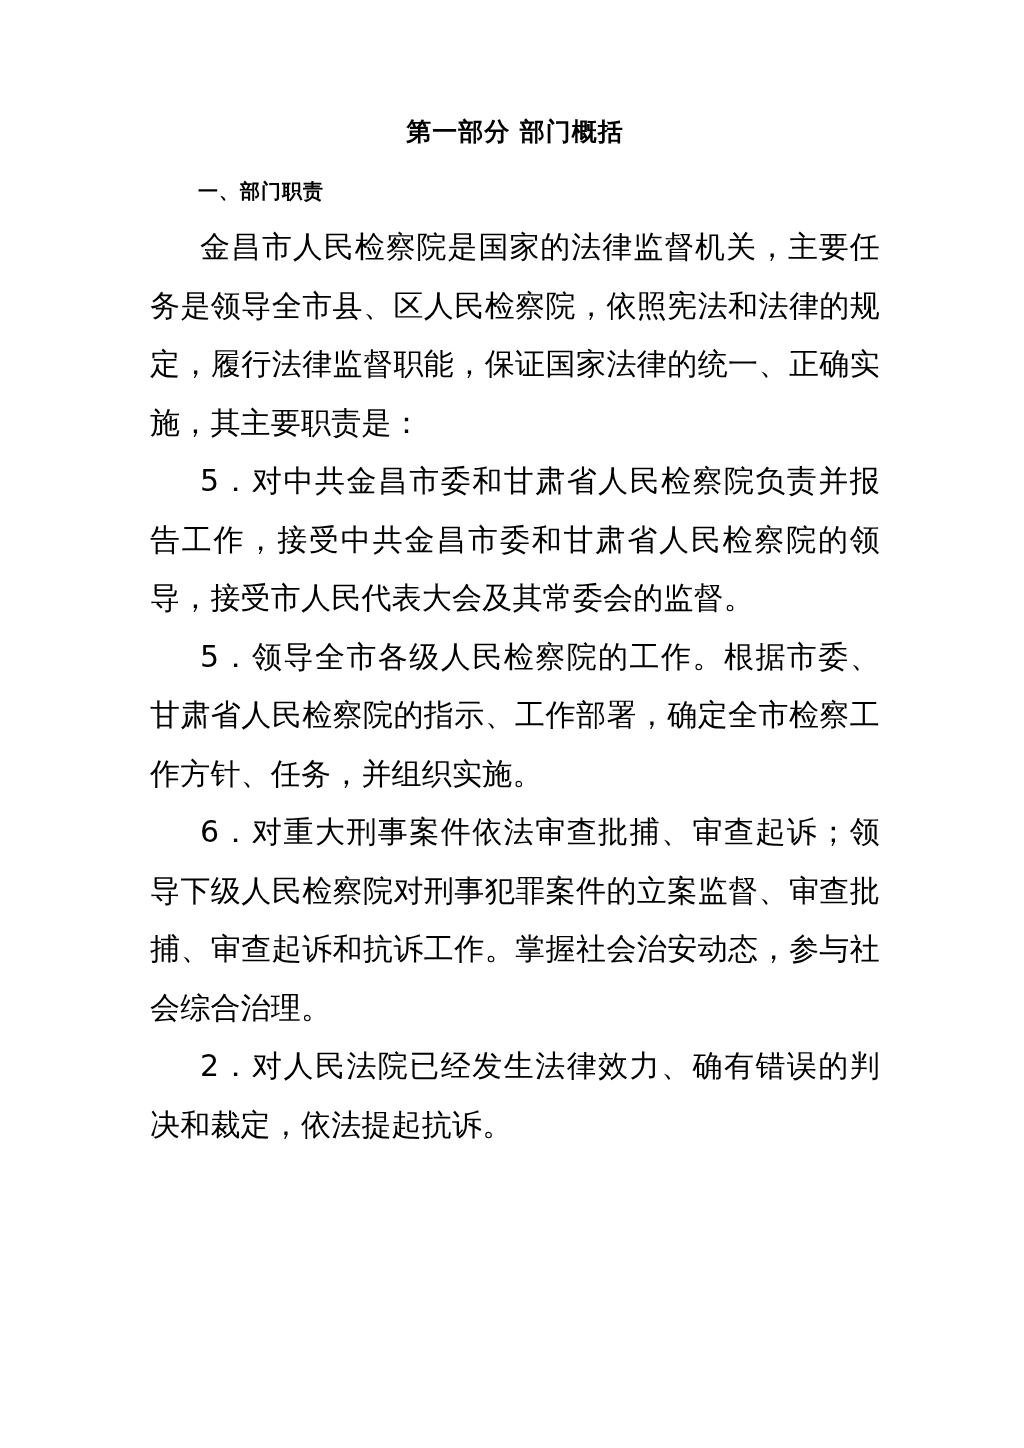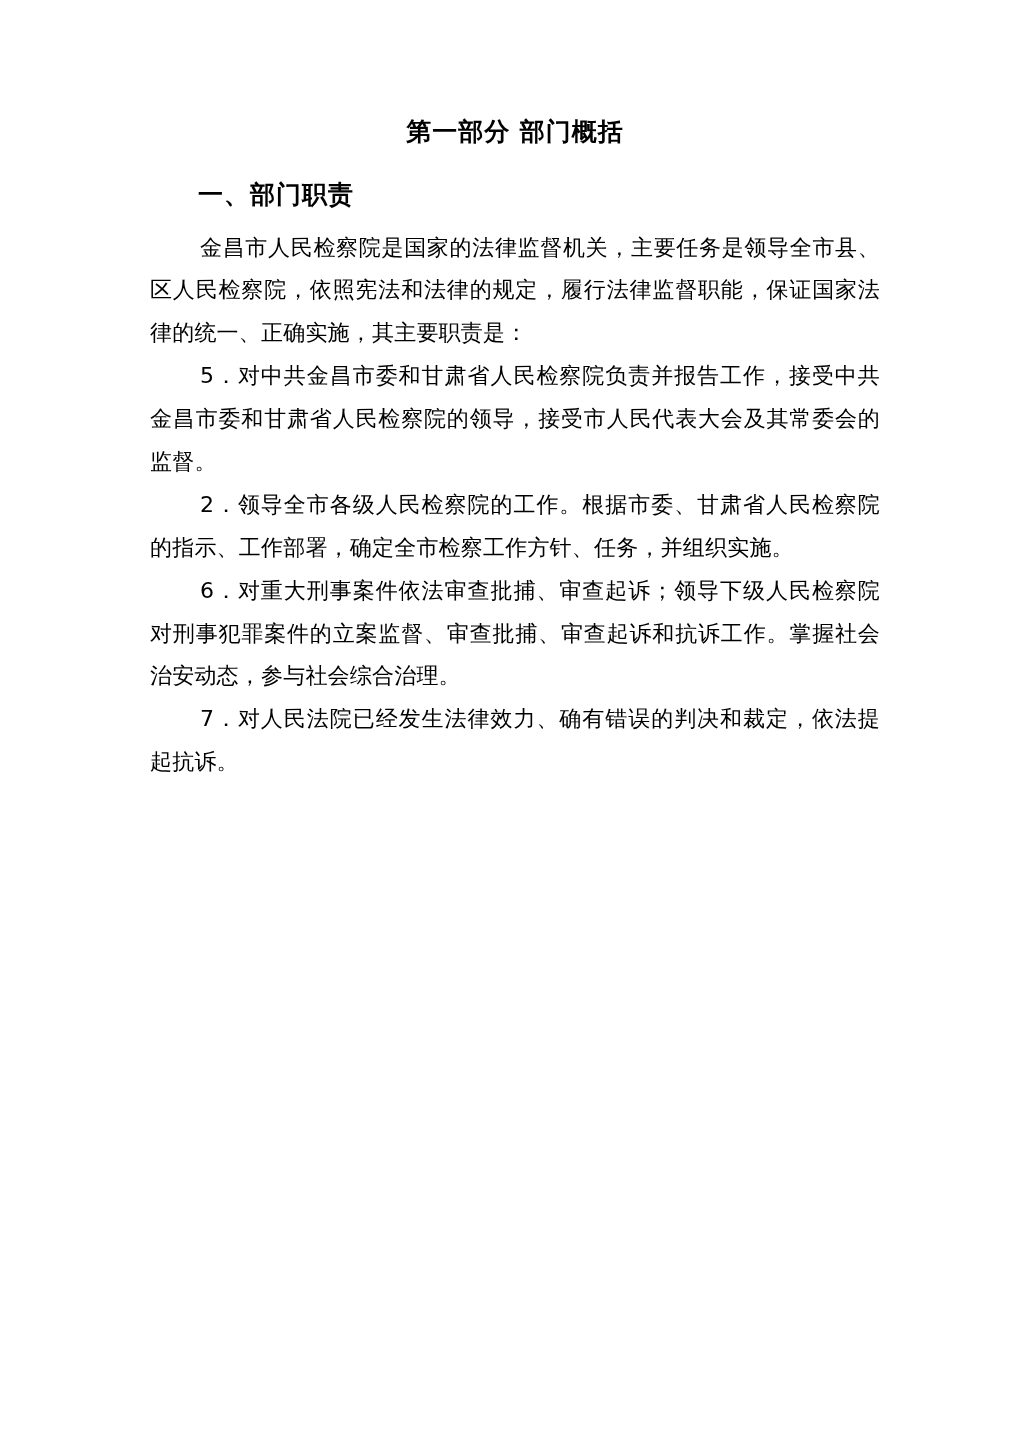--- a/index.html
+++ b/index.html
@@ -26,29 +26,29 @@
   }
   .doc-title {
     text-align: center;
     font-size: 25px;
     font-weight: bold;
     letter-spacing: 1px;
     margin: 0 0 22px 0;
     line-height: 1.6;
   }
   .section-heading {
-    font-size: 25px;
+    font-size: 20px;
     font-weight: bold;
     letter-spacing: 1px;
     margin: 0 0 10px 0;
     text-indent: 48px;
     line-height: 1.7;
   }
   .para {
-    font-size: 22px;
+    font-size: 30px;
     line-height: 1.95;
     margin: 0;
     text-indent: 50px;
     text-align: justify;
     text-justify: inter-ideograph;
     letter-spacing: 0.2px;
   }
 </style>
 </head>
 <body>
@@ -57,21 +57,21 @@
   <div class="content">
 
     <h1 class="doc-title">第一部分 部门概括</h1>
 
     <h2 class="section-heading">一、部门职责</h2>
 
     <p class="para">金昌市人民检察院是国家的法律监督机关，主要任务是领导全市县、区人民检察院，依照宪法和法律的规定，履行法律监督职能，保证国家法律的统一、正确实施，其主要职责是：</p>
 
     <p class="para">5．对中共金昌市委和甘肃省人民检察院负责并报告工作，接受中共金昌市委和甘肃省人民检察院的领导，接受市人民代表大会及其常委会的监督。</p>
 
-    <p class="para">2．领导全市各级人民检察院的工作。根据市委、甘肃省人民检察院的指示、工作部署，确定全市检察工作方针、任务，并组织实施。</p>
+    <p class="para">5．领导全市各级人民检察院的工作。根据市委、甘肃省人民检察院的指示、工作部署，确定全市检察工作方针、任务，并组织实施。</p>
 
     <p class="para">6．对重大刑事案件依法审查批捕、审查起诉；领导下级人民检察院对刑事犯罪案件的立案监督、审查批捕、审查起诉和抗诉工作。掌握社会治安动态，参与社会综合治理。</p>
 
 
-    <p class="para">7．对人民法院已经发生法律效力、确有错误的判决和裁定，依法提起抗诉。</p>
+    <p class="para">2．对人民法院已经发生法律效力、确有错误的判决和裁定，依法提起抗诉。</p>
 
   </div>
 </div>
 
 </body></html>

